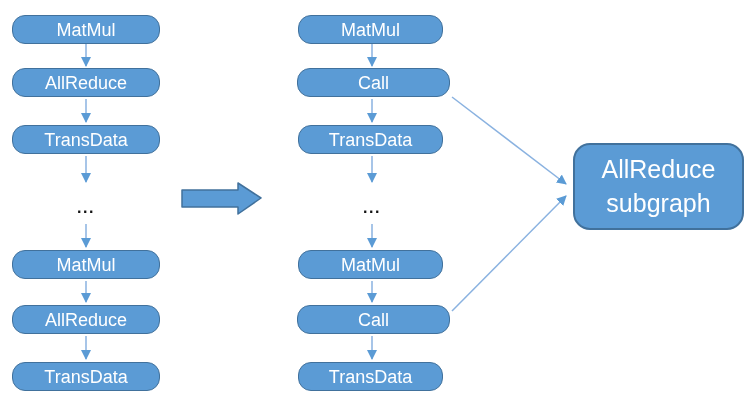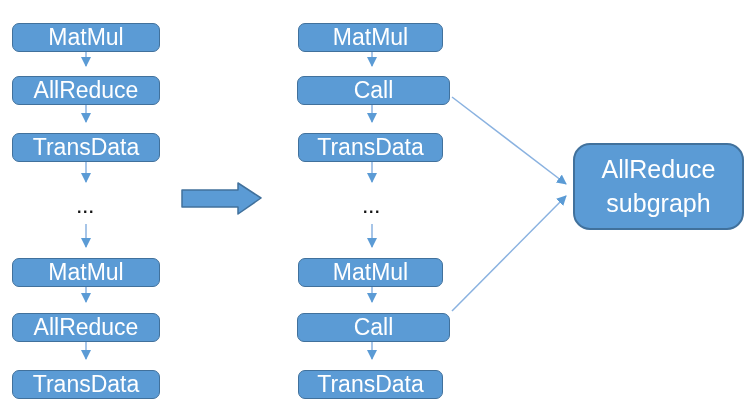--- a/index.html
+++ b/index.html
@@ -9,26 +9,25 @@
     background:var(--bg,#ffffff);
     font-family:"Liberation Sans", sans-serif;
     overflow:hidden;
   }
   svg.layer{position:absolute;left:0;top:0;}
   .node{
     position:absolute;
     display:flex;align-items:center;justify-content:center;
     background:var(--node-fill,#5b9bd5);
     border:1.6px solid var(--node-border,#41719c);
-    border-radius:7px;
+    border-radius:13px;
     color:var(--text,#ffffff);
-    font-size:23px;
+    font-size:18px;
     line-height:1;
     box-sizing:border-box;
-    margin-top:8px;
   }
   .ellipsis{
     position:absolute;
     color:var(--ellipsis,#141414);
     font-size:16px;font-weight:800;letter-spacing:1.5px;
     text-align:center;line-height:16px;
   }
   .subgraph{
     position:absolute;
     left:573px;top:143px;width:171px;height:87px;

